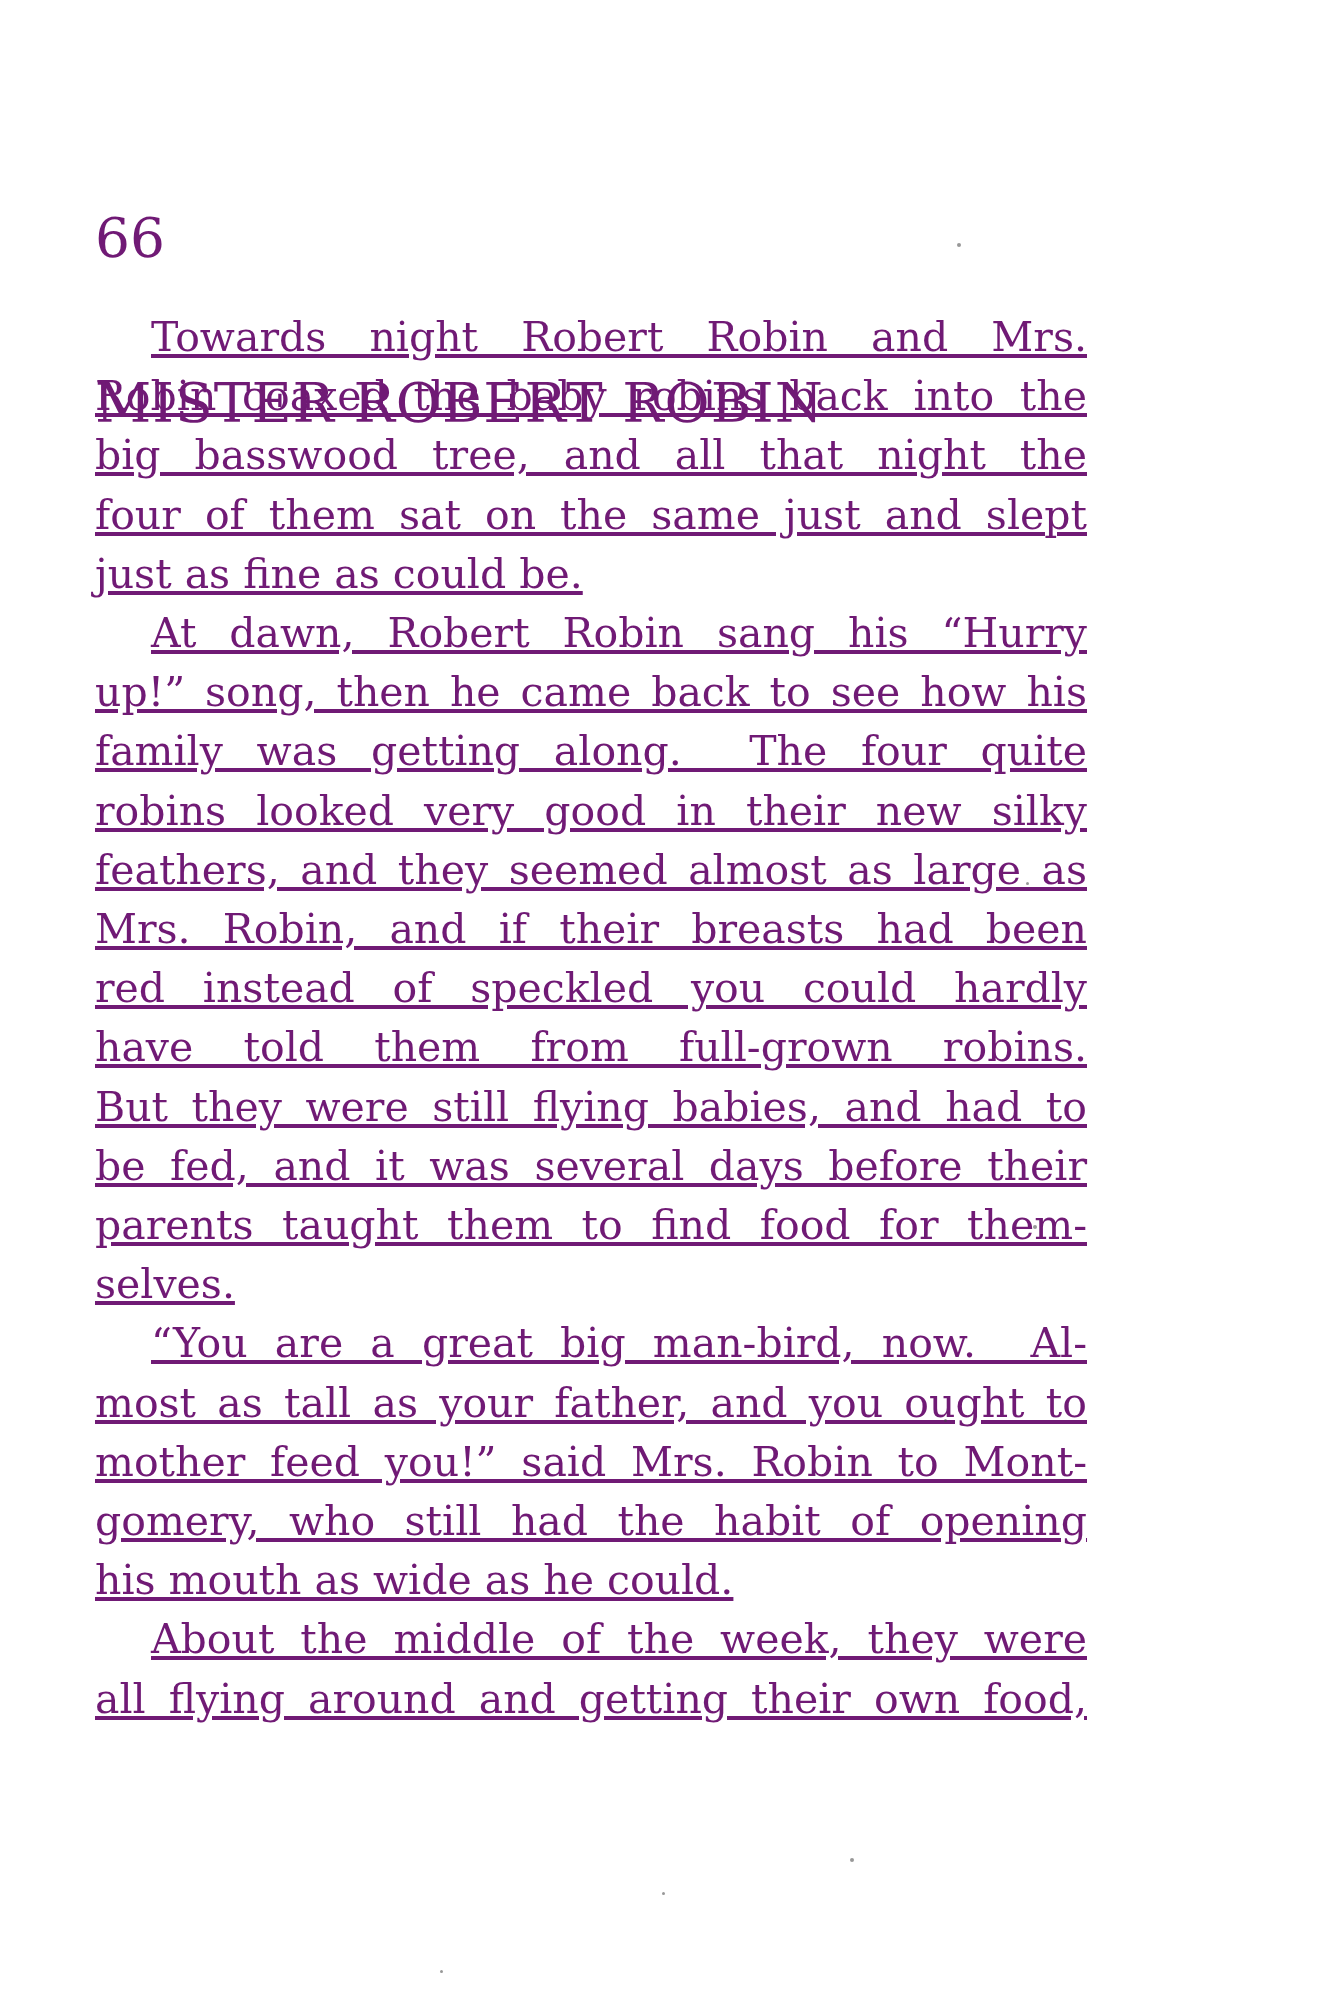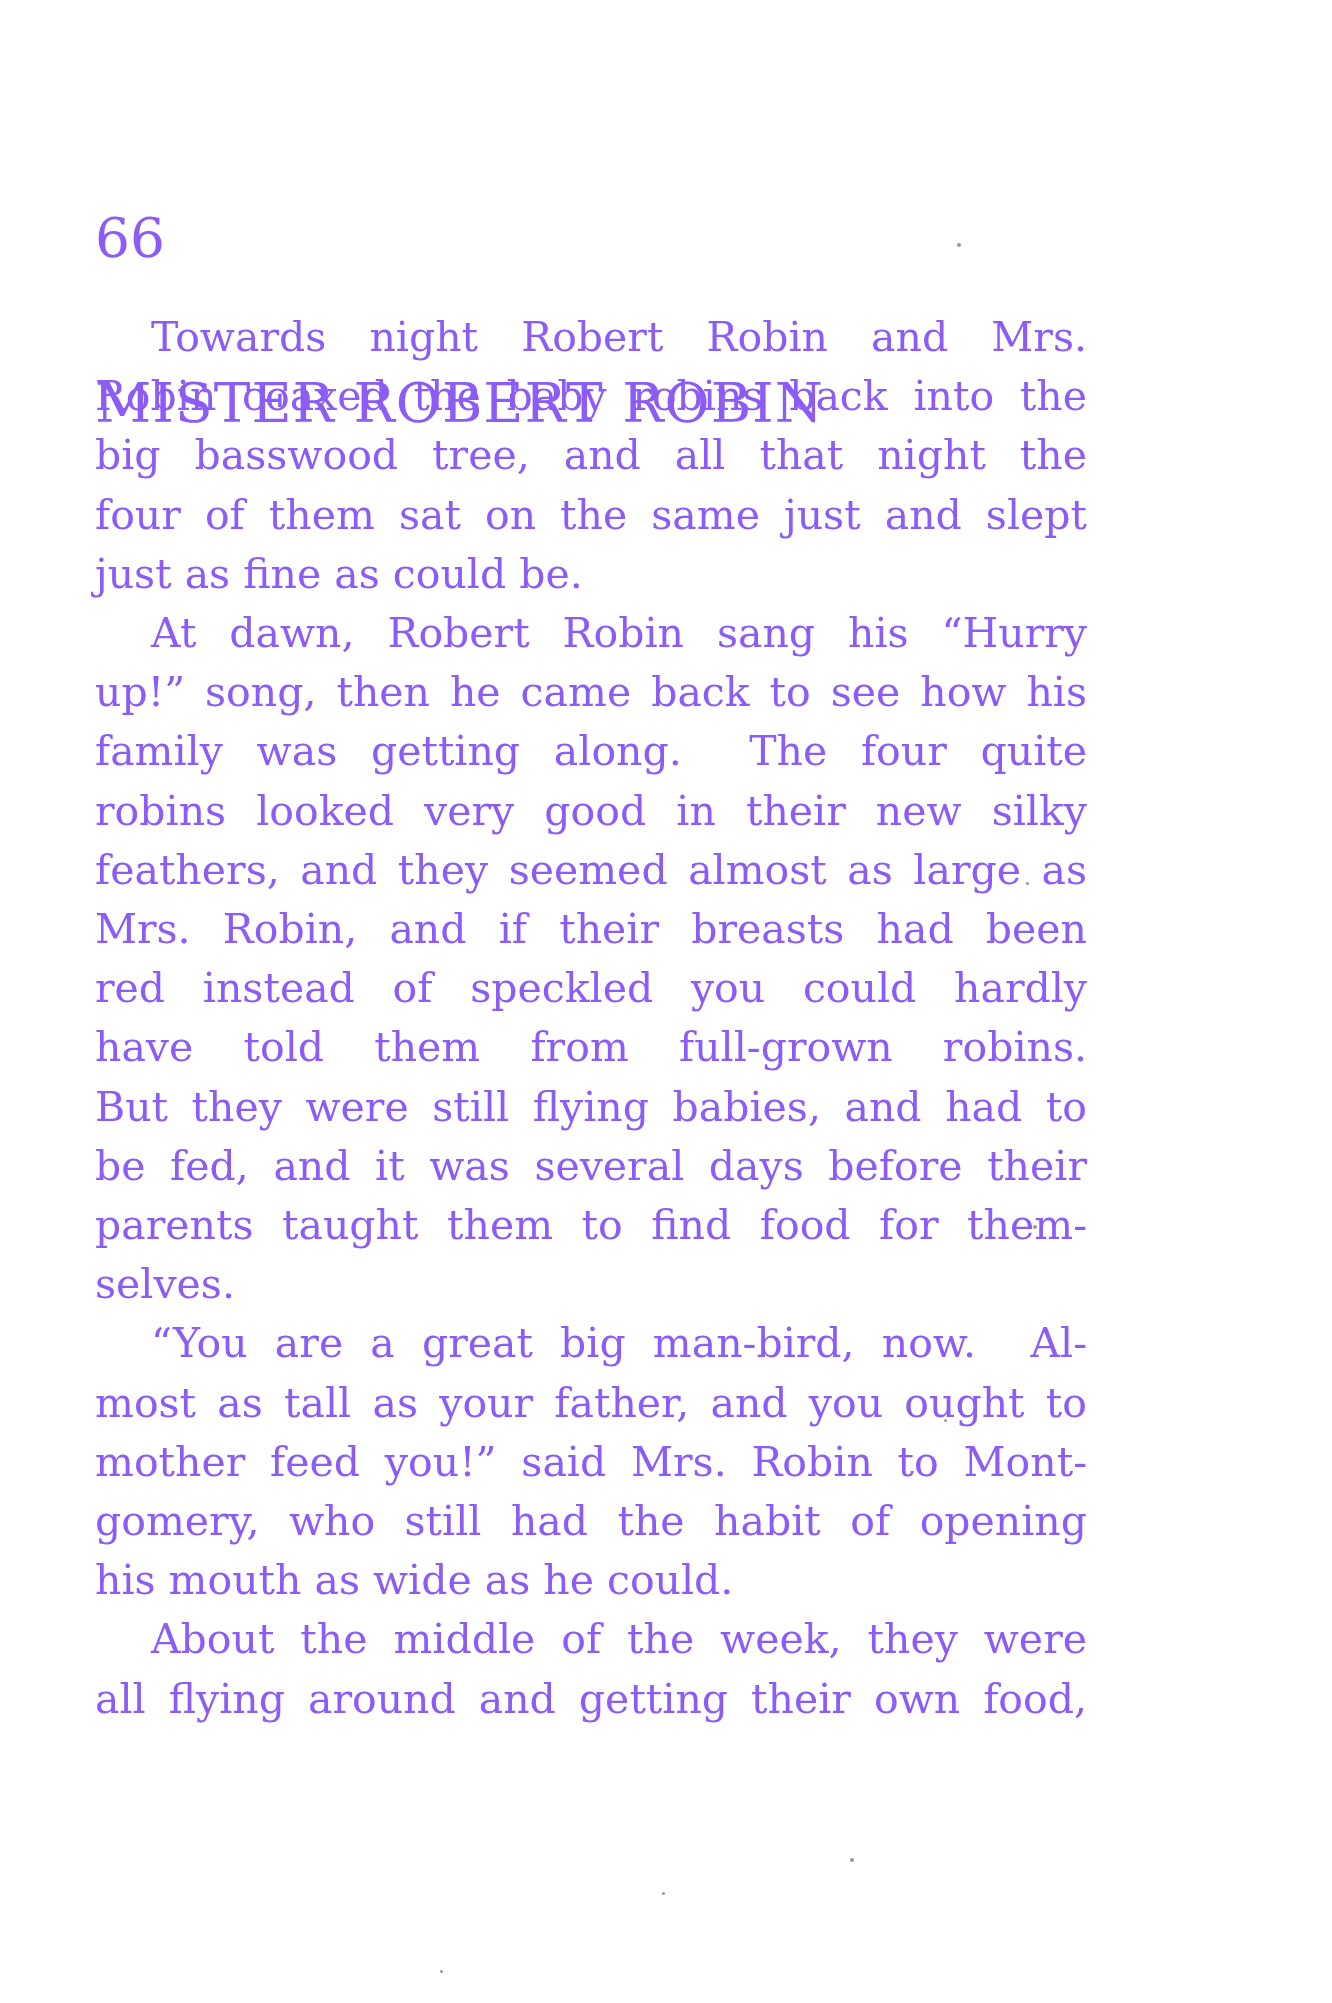--- a/index.html
+++ b/index.html
@@ -7,21 +7,21 @@
     padding: 0;
     background: #ffffff;
   }
   .page {
     position: relative;
     width: 1234px;
     height: 2003px;
     background: #ffffff;
     overflow: hidden;
     font-family: "DejaVu Serif", "Liberation Serif", serif;
-    color: #8b5cf6;
+    color: #701a75;
     border-radius: 29px;
   }
   
   .header {
     position: absolute;
     left: 95px;
     top: 211px;
     width: 992px;
     height: 60px;
     font-size: 55px;
@@ -36,20 +36,21 @@
   .running-title {
     display: block;
     letter-spacing: 1px;
   }
   
   .textblock {
     position: absolute;
     left: 95px;
     top: 308px;
     width: 992px;
+    text-decoration: underline;
   }
   .line {
     font-size: 41px;
     line-height: 59.2px;
     white-space: pre-wrap;
     text-align: justify;
     text-align-last: justify;
   }
   .line.indent { text-indent: 56px; }
   .line.short  { text-align-last: left; }

